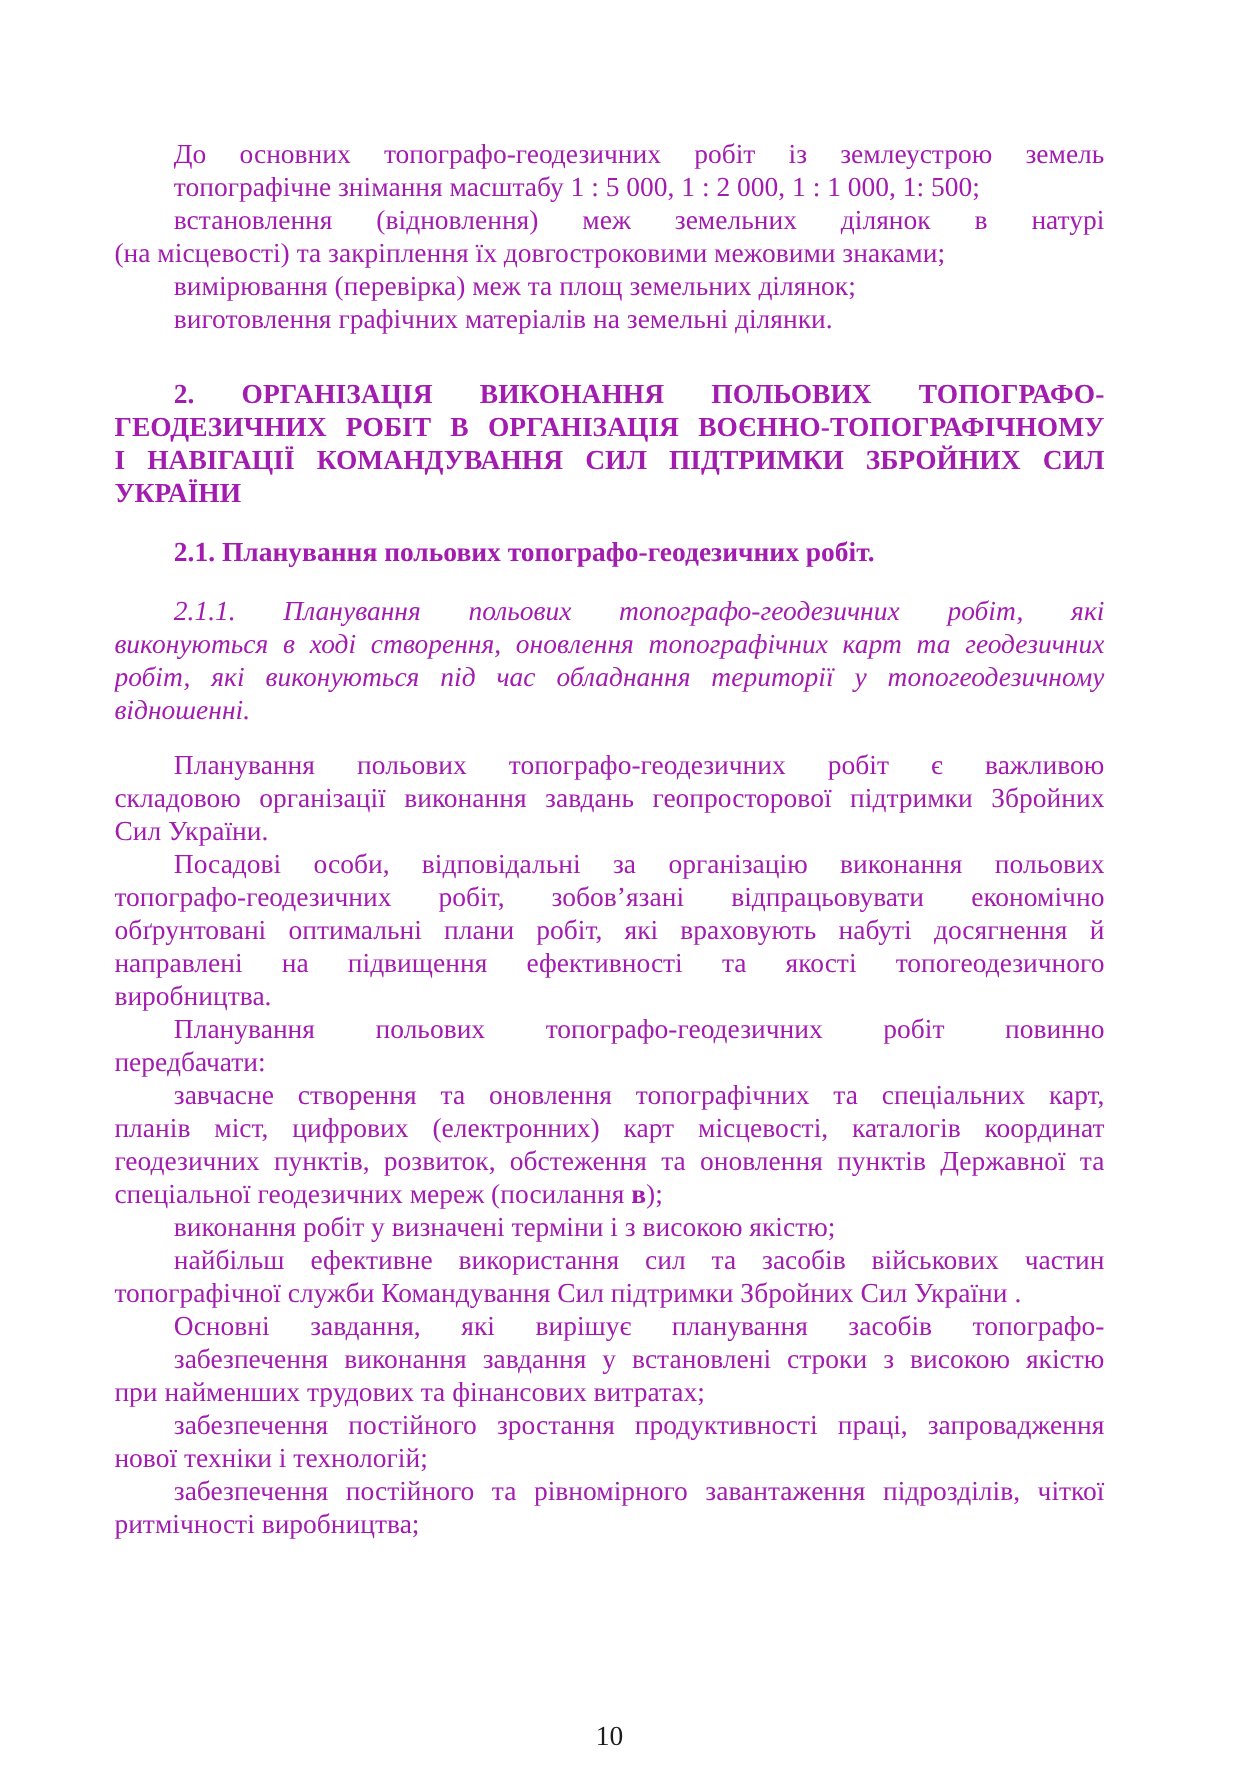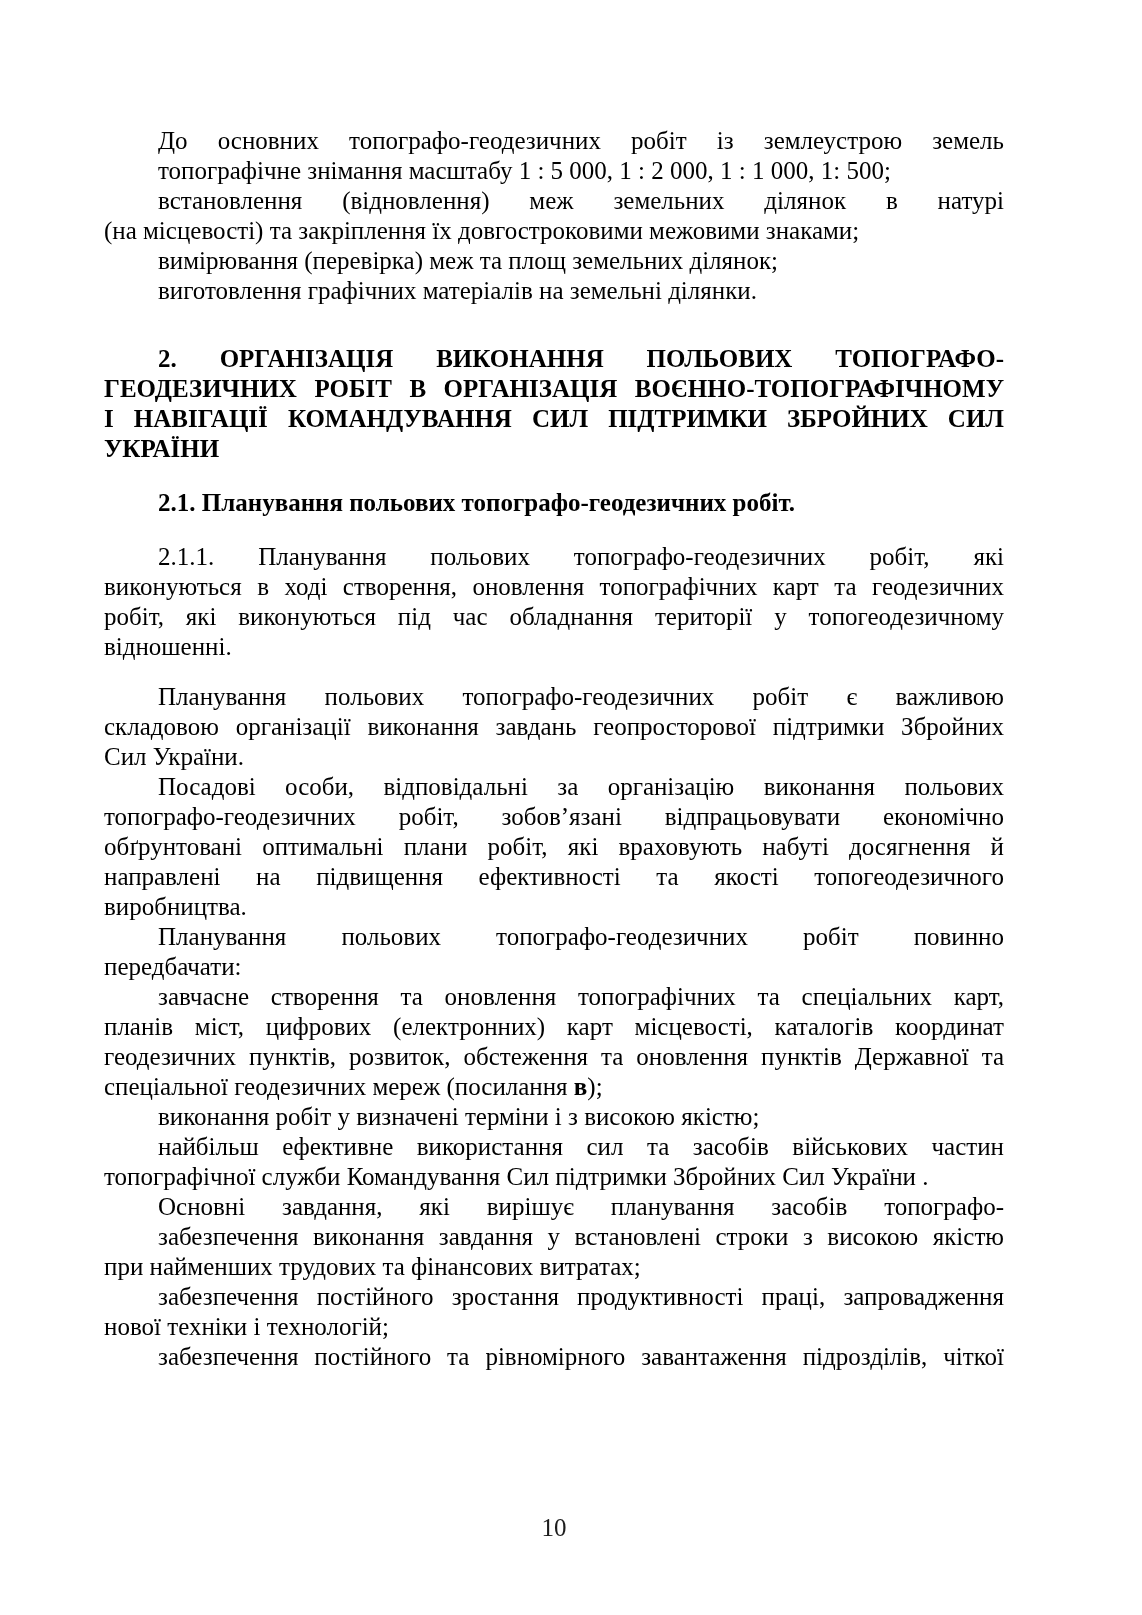--- a/index.html
+++ b/index.html
@@ -38,32 +38,32 @@
   }
   .section-heading .line,
   .subsection-heading .line {
     font-weight: bold;
   }
   .b { font-weight: bold; }
   .footer {
     position: absolute;
     left: 104px;
     width: 900px;
-    top: 1513px;
+    top: 1564px;
     text-align: center;
     font-family: "Liberation Serif", "DejaVu Serif", serif;
     font-size: 25px;
     line-height: 30px;
     color: #1c1c1c;
   }
 </style>
 </head>
 <body style="background: rgb(255, 255, 255);">
 
-<div class="page" style="color: #000000;">
+<div class="page" style="color: #a21caf;">
   <div>
       <div class="block paragraph">
         <div class="line first">До основних топографо-геодезичних робіт із землеустрою земель</div>
       </div>
       <div class="block paragraph">
         <div class="line first last">топографічне знімання масштабу 1 : 5 000, 1 : 2 000, 1 : 1 000, 1: 500;</div>
       </div>
       <div class="block paragraph">
         <div class="line first">встановлення (відновлення) меж земельних ділянок в натурі</div>
         <div class="line last">(на місцевості) та закріплення їх довгостроковими межовими знаками;</div>
@@ -76,21 +76,21 @@
       </div>
       <div class="block section-heading" style="margin-top: 38px;">
         <div class="line first">2. ОРГАНІЗАЦІЯ ВИКОНАННЯ ПОЛЬОВИХ ТОПОГРАФО-</div>
         <div class="line">ГЕОДЕЗИЧНИХ РОБІТ В ОРГАНІЗАЦІЯ ВОЄННО-ТОПОГРАФІЧНОМУ</div>
         <div class="line">І НАВІГАЦІЇ КОМАНДУВАННЯ СИЛ ПІДТРИМКИ ЗБРОЙНИХ СИЛ</div>
         <div class="line last">УКРАЇНИ</div>
       </div>
       <div class="block subsection-heading" style="margin-top: 24px;">
         <div class="line first last">2.1. Планування польових топографо-геодезичних робіт.</div>
       </div>
-      <div class="block paragraph" style="margin-top: 24px;">
+      <div class="block paragraph" style="margin-top: 24px; font-style: italic;">
         <div class="line first">2.1.1. Планування польових топографо-геодезичних робіт, які</div>
         <div class="line">виконуються в ході створення, оновлення топографічних карт та геодезичних</div>
         <div class="line">робіт, які виконуються під час обладнання території у топогеодезичному</div>
         <div class="line last">відношенні.</div>
       </div>
       <div class="block paragraph" style="margin-top: 20px;">
         <div class="line first">Планування польових топографо-геодезичних робіт є важливою</div>
         <div class="line">складовою організації виконання завдань геопросторової підтримки Збройних</div>
         <div class="line last">Сил України.</div>
       </div>
@@ -124,19 +124,20 @@
       <div class="block paragraph">
         <div class="line first">забезпечення виконання завдання у встановлені строки з високою якістю</div>
         <div class="line last">при найменших трудових та фінансових витратах;</div>
       </div>
       <div class="block paragraph">
         <div class="line first">забезпечення постійного зростання продуктивності праці, запровадження</div>
         <div class="line last">нової техніки і технологій;</div>
       </div>
       <div class="block paragraph">
         <div class="line first">забезпечення постійного та рівномірного завантаження підрозділів, чіткої</div>
+        <div class="line last">ритмічності виробництва;</div>
       </div>
     </div>
 </div>
 
 <div class="footer">
   <span>10</span>
 </div>
 
 </body></html>

